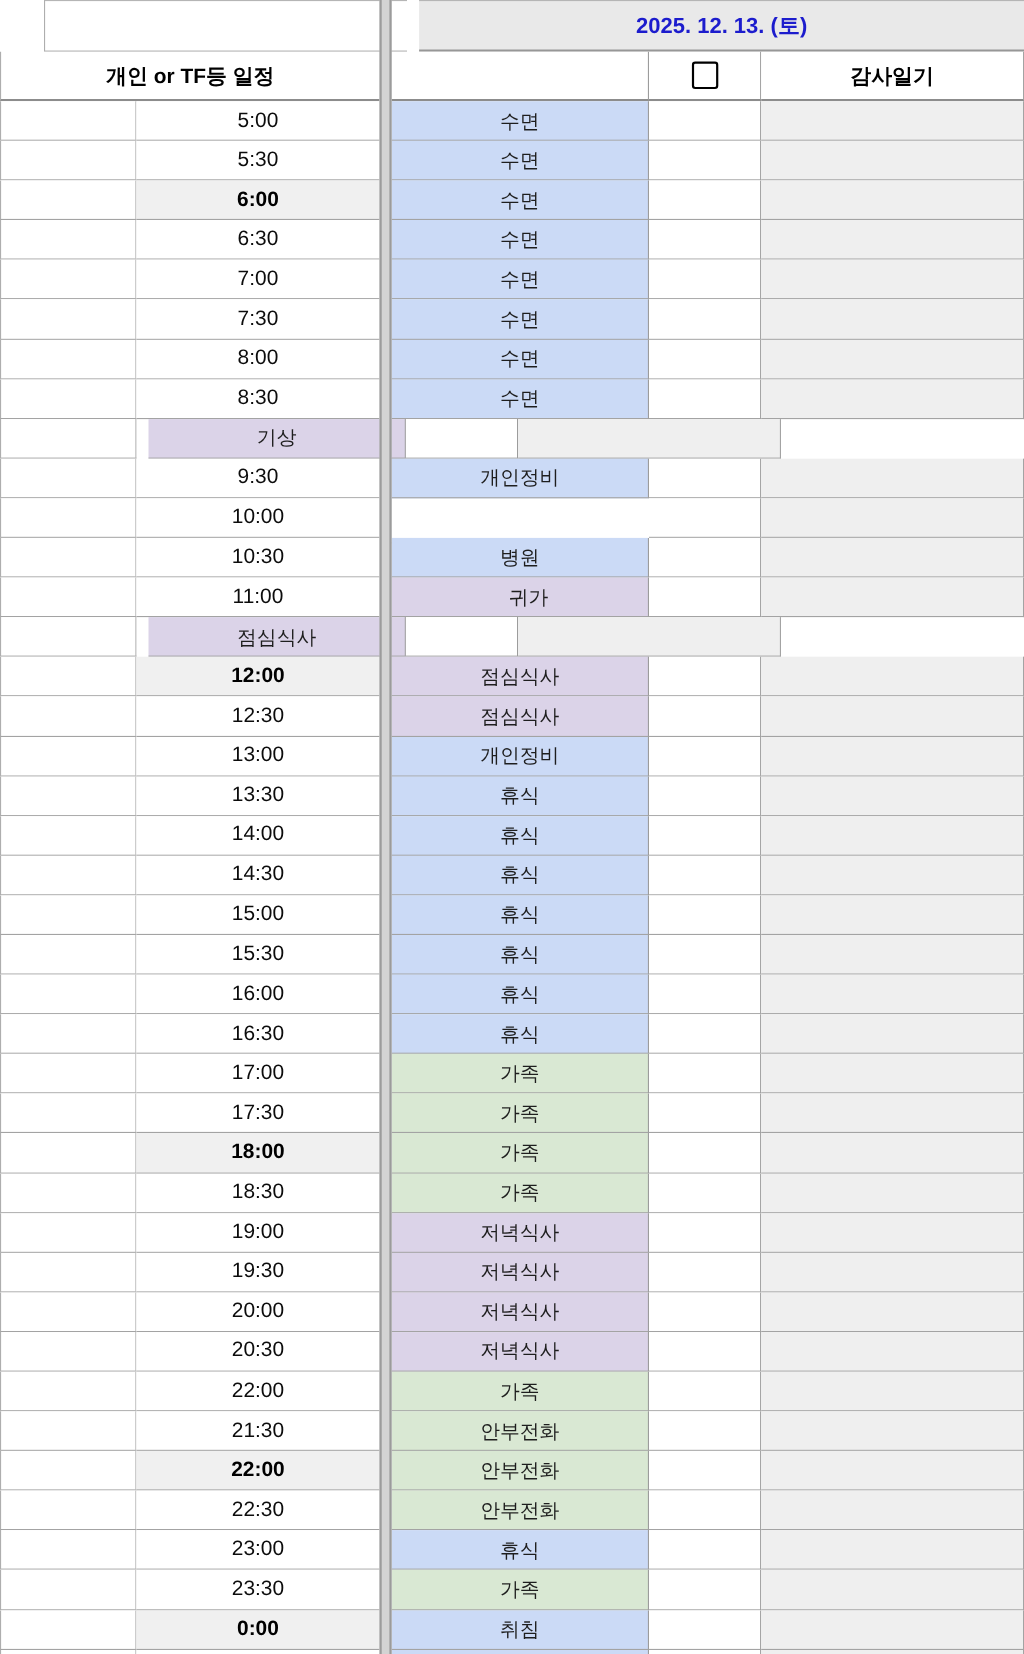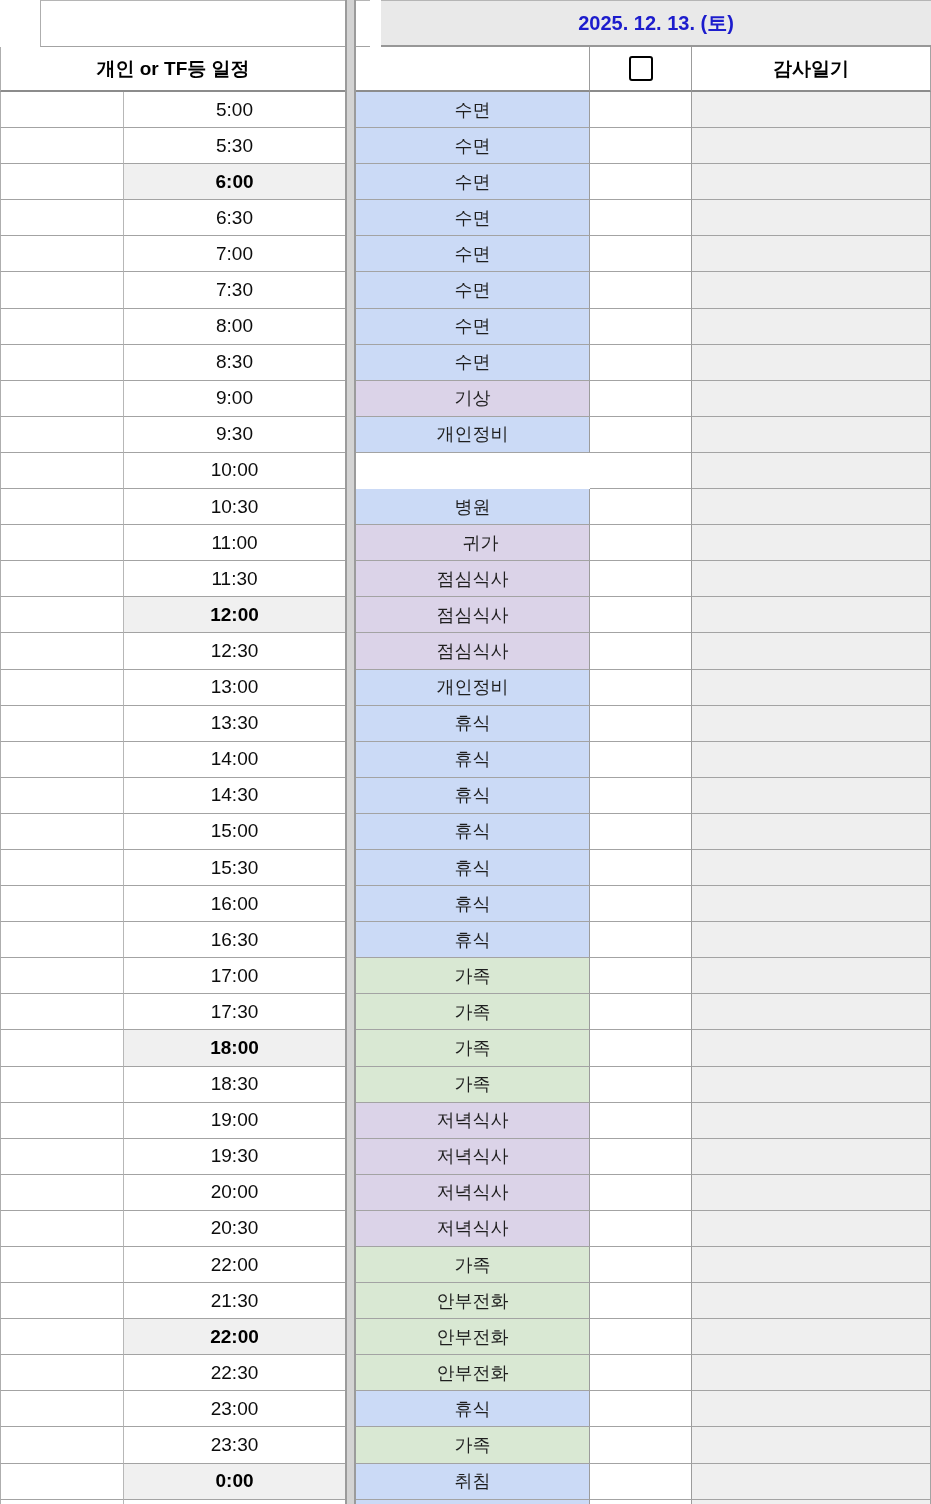--- a/index.html
+++ b/index.html
@@ -154,21 +154,20 @@
     <div class="cell cA"></div>
     <div class="cell cB">8:30</div>
     <div class="gap"></div>
     <div class="cell cAct" style="background-color: rgb(203, 218, 246);">수면</div>
     <div class="cell cChk"></div>
     <div class="cell cDia"></div>
   </div>
 
   <div class="row drow">
     <div class="cell cA"></div>
-    <div class="cell cB">9:00</div>
     <div class="gap"></div>
     <div class="cell cAct" style="background-color: rgb(219, 211, 232);">기상</div>
     <div class="cell cChk"></div>
     <div class="cell cDia"></div>
   </div>
 
   <div class="row drow">
     <div class="cell cA"></div>
     <div class="cell cB">9:30</div>
     <div class="gap"></div>
@@ -199,21 +198,20 @@
     <div class="cell cA"></div>
     <div class="cell cB">11:00</div>
     <div class="gap"></div>
     <div class="cell cAct" style="background-color: rgb(219, 211, 232); padding-left: 16px;">귀가</div>
     <div class="cell cChk"></div>
     <div class="cell cDia"></div>
   </div>
 
   <div class="row drow">
     <div class="cell cA"></div>
-    <div class="cell cB">11:30</div>
     <div class="gap"></div>
     <div class="cell cAct" style="background-color: rgb(219, 211, 232);">점심식사</div>
     <div class="cell cChk"></div>
     <div class="cell cDia"></div>
   </div>
 
   <div class="row drow">
     <div class="cell cA"></div>
     <div class="cell cB timebold">12:00</div>
     <div class="gap"></div>

